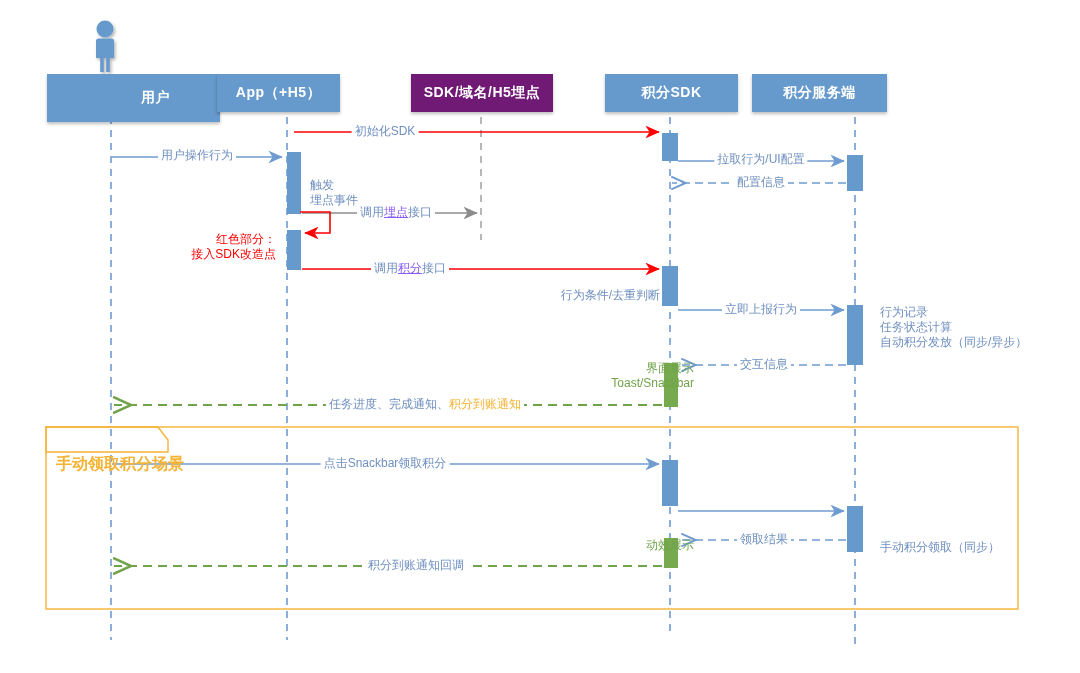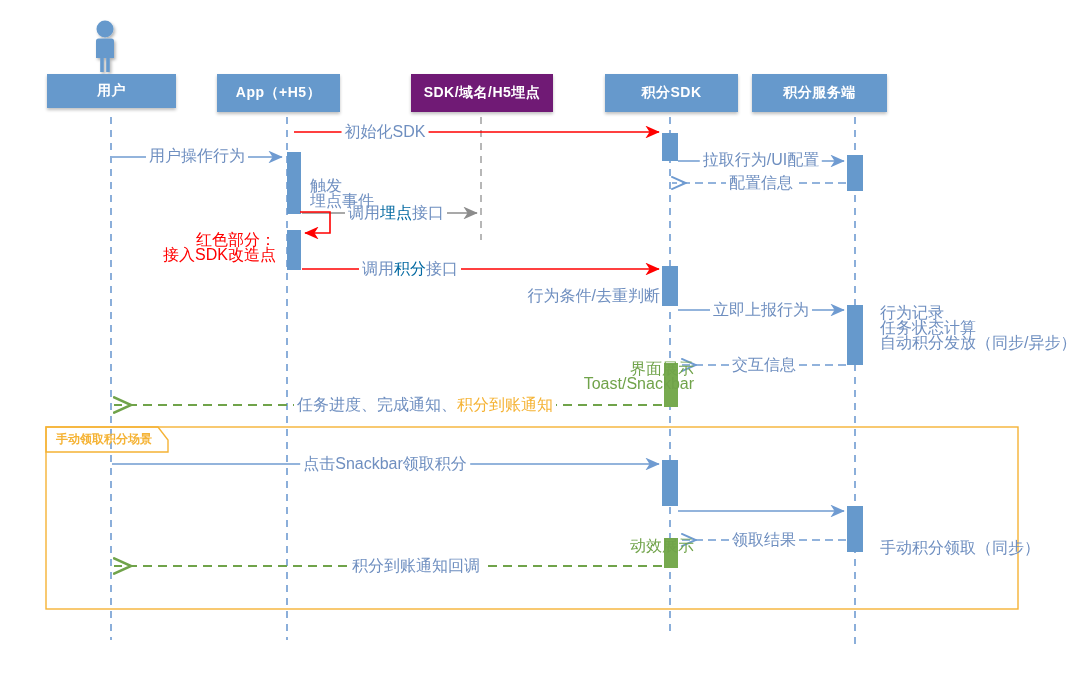--- a/index.html
+++ b/index.html
@@ -1,31 +1,31 @@
 <!DOCTYPE html>
 <html><head>
 <meta charset="utf-8">
 <style>
   html,body{margin:0;padding:0;background:#ffffff;}
   body{width:1080px;height:673px;position:relative;overflow:hidden;
        font-family:"Liberation Sans","DejaVu Sans",sans-serif;}
   #canvas{position:absolute;inset:0;width:1080px;height:673px;}
-  .lbl{position:absolute;font-size:16px;line-height:15px;color:#6f8fc0;white-space:nowrap;}
+  .lbl{position:absolute;font-size:12px;line-height:15px;color:#6f8fc0;white-space:nowrap;}
   .lbl.ctr{transform:translateX(-50%);text-align:center;}
   .lbl.rt{transform:translateX(-100%);text-align:right;}
   .lbl.green{color:#70a34a;margin-left:34px;}
   .lbl.red{color:#ff0000;}
   .lbl.orange{color:#f5b335;}
   .lbl.onwhite{background:#ffffff;padding:0 3px;}
   .hdr{position:absolute;display:flex;align-items:center;justify-content:center;
        color:#ffffff;font-weight:bold;font-size:14px;letter-spacing:.5px;
        box-shadow:0 2px 3px rgba(0,0,0,.25);}
   .hdr.blue{background:#6699cc;}
   .hdr.gray{background:#701a75;}
-  .red-em{color:#0369a1;}
+  .red-em{color:#8b5cf6;text-decoration:underline;}
   .or-em{color:#f5b335;}
 </style>
 </head>
 <body>
 
 <svg id="canvas" viewBox="0 0 1080 673">
   <defs>
     <marker id="ah-blue" markerWidth="9" markerHeight="8" refX="8.5" refY="4" orient="auto">
       <path d="M0,0 L9,4 L0,8 L2.6,4 Z" fill="#6f9bd1"></path>
     </marker>
@@ -88,21 +88,21 @@
     <line x1="678" y1="310" x2="844" y2="310" stroke="#6f9bd1" marker-end="url(#ah-blue)"></line>
     <line x1="846" y1="365" x2="682" y2="365" stroke="#6f9bd1" stroke-dasharray="8 5" marker-end="url(#ah-blue-open)"></line>
     <line x1="662" y1="405" x2="114" y2="405" stroke="#70a34a" stroke-width="1.8" stroke-dasharray="9 6" marker-end="url(#ah-green-open)"></line>
     <line x1="112" y1="464" x2="659" y2="464" stroke="#6f9bd1" marker-end="url(#ah-blue)"></line>
     <line x1="678" y1="511" x2="844" y2="511" stroke="#6f9bd1" marker-end="url(#ah-blue)"></line>
     <line x1="846" y1="540" x2="682" y2="540" stroke="#6f9bd1" stroke-dasharray="8 5" marker-end="url(#ah-blue-open)"></line>
     <line x1="662" y1="566" x2="114" y2="566" stroke="#70a34a" stroke-width="1.8" stroke-dasharray="9 6" marker-end="url(#ah-green-open)"></line>
   </g>
 </svg>
 
-<div class="hdr blue" style="left:47px;top:74px;width:129px;height:34px;">
+<div class="hdr blue" style="left:47px;top:74px;width:129px;height:48px;padding-left:44px;">
   <span>用户</span>
 </div>
 <div class="hdr blue" style="left:217px;top:74px;width:123px;height:38px;">
   <span>App（+H5）</span>
 </div>
 <div class="hdr gray" style="left:411px;top:74px;width:142px;height:38px;">
   <span>SDK/域名/H5埋点</span>
 </div>
 <div class="hdr blue" style="left:605px;top:74px;width:133px;height:38px;">
   <span>积分SDK</span>
@@ -150,13 +150,13 @@
 </div>
 
 <div class="lbl" style="left:880px;top:540px;">
   <div>手动积分领取（同步）</div>
 </div>
 
 <div class="lbl green rt" style="left:660px;top:538px;">
   <div>动效展示</div>
 </div>
 
-<div class="lbl orange" style="left:56px;top:432px;font-weight:bold;font-size:12px;">手动领取积分场景</div>
+<div class="lbl orange" style="left:56px;top:456px;font-weight:bold;font-size:16px;">手动领取积分场景</div>
 
 </body></html>

